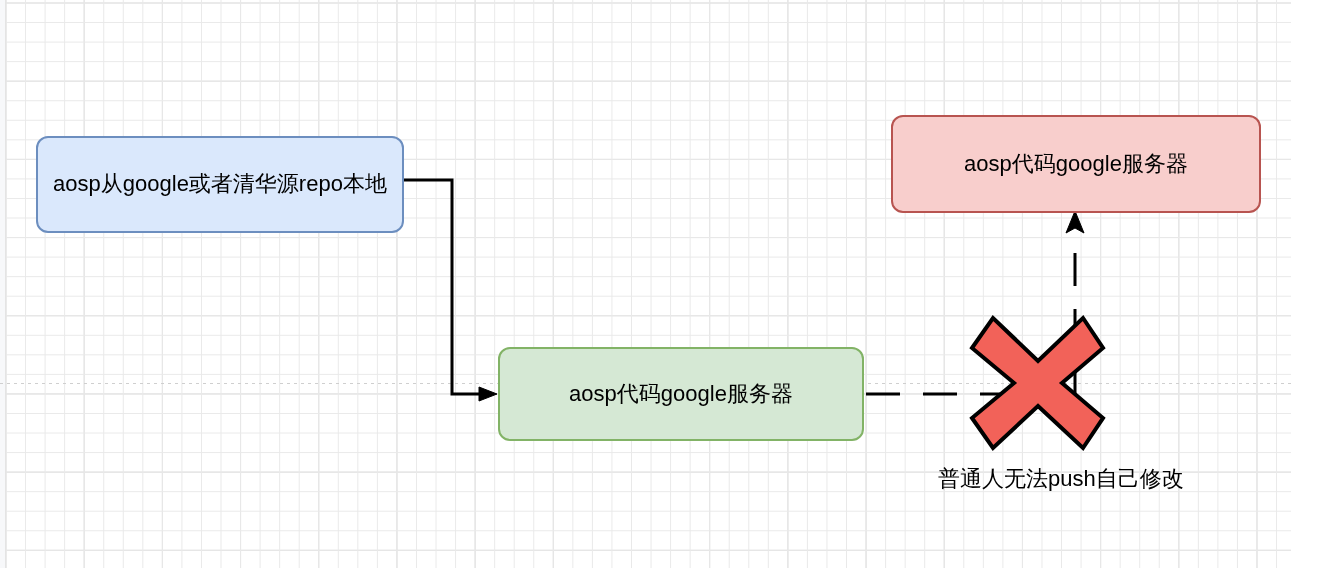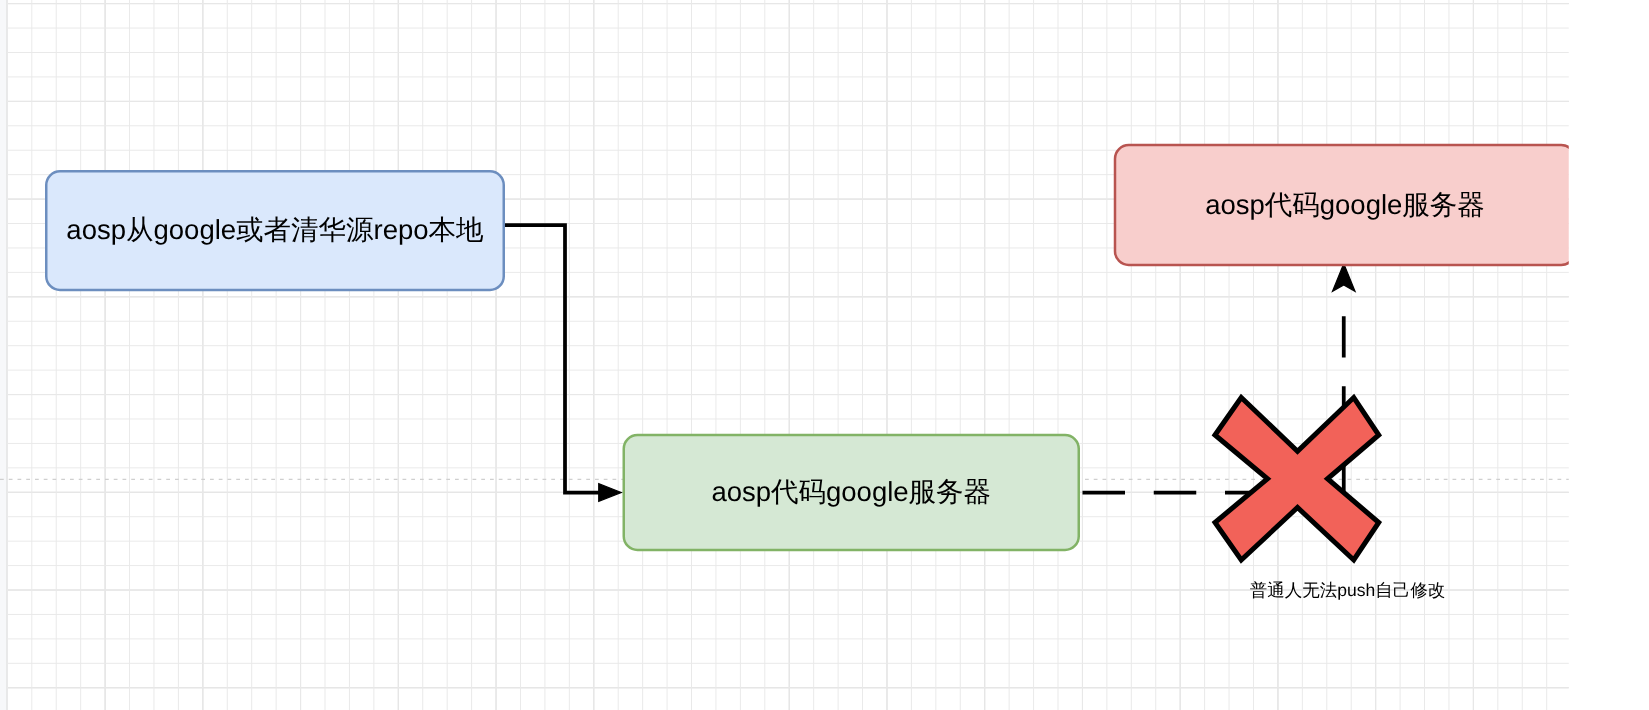--- a/index.html
+++ b/index.html
@@ -22,20 +22,21 @@
       19.55px 19.55px,
       19.55px 19.55px,
       78.2px 78.2px,
       78.2px 78.2px;
     background-position:
       5.5px 2.5px,
       5.5px 2.5px,
       5.5px 2.5px,
       5.5px 2.5px;
     font-family: "Liberation Sans", "DejaVu Sans", sans-serif;
+    padding-left: 36px;
   }
   .left-edge {
     position: absolute;
     left: 0;
     top: 0;
     width: 5px;
     height: 568px;
     background: #f7f8fa;
     border-right: 1px solid #e4e4e4;
   }
@@ -85,22 +86,22 @@
     top: 0;
     width: 1319px;
     height: 568px;
     pointer-events: none;
   }
   #cross-label {
     position: absolute;
     left: 938px;
     top: 464px;
     width: 280px;
-    text-align: center;
-    font-size: 14px;
+    text-align: left;
+    font-size: 22px;
     color: #000000;
     white-space: nowrap;
   }
 </style>
 </head>
 <body>
 
 <div id="canvas">
 
   <div class="left-edge"></div>

